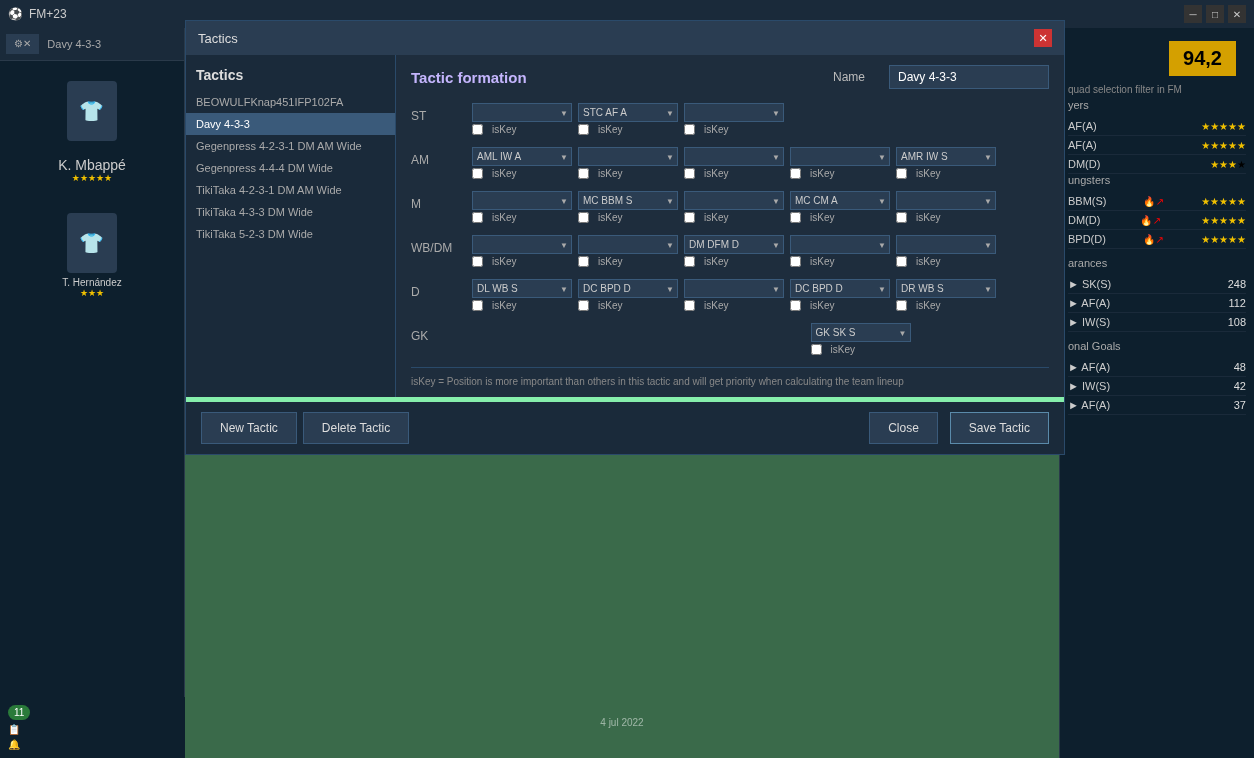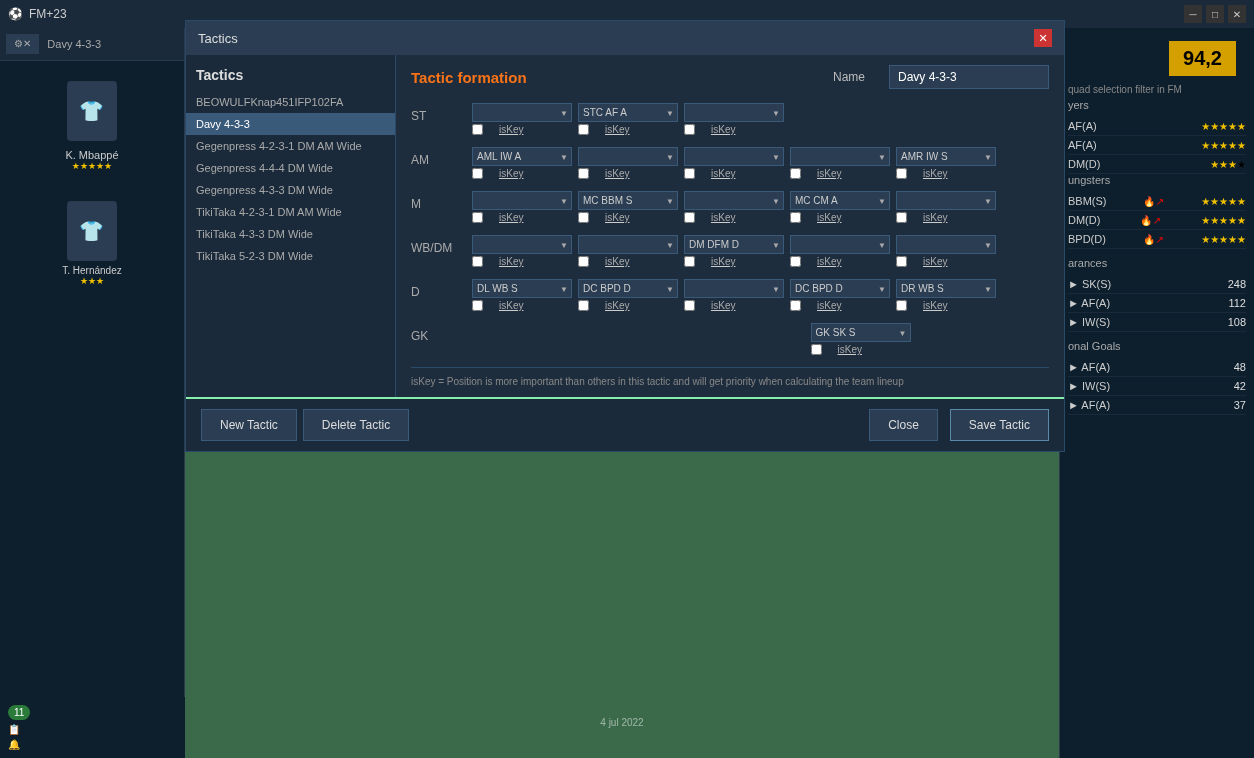--- a/index.html
+++ b/index.html
@@ -104,21 +104,21 @@
       overflow-y: auto;
     }
 
     .formation-header {
       display: flex;
       align-items: center;
       justify-content: space-between;
       margin-bottom: 14px;
     }
     .formation-title {
-      color: #f97316;
+      color: #c4b5fd;
       font-size: 15px;
       font-weight: bold;
     }
     .name-row {
       display: flex;
       align-items: center;
       gap: 24px;
     }
     .name-label {
       color: #bbb;
@@ -180,22 +180,21 @@
       right: 4px;
       top: 50%;
       transform: translateY(-50%);
       font-size: 8px;
       color: #aaa;
       pointer-events: none;
     }
     .iskey-row {
       display: flex;
       align-items: center;
-      gap: 16px;
-      text-decoration: underline;
+      gap: 9px;
     }
     .iskey-check {
       width: 11px; height: 11px;
       cursor: pointer;
     }
     .iskey-label {
       color: #aaa;
       font-size: 10px;
     }
 
@@ -208,21 +207,21 @@
       border-top: 1px solid #2a4a6a;
     }
 
     
     .modal-footer {
       display: flex;
       justify-content: space-between;
       align-items: center;
       padding: 10px 15px;
       background: #1a2a3a;
-      border-top: 2px solid #86efac;
+      border-top: 5px solid #86efac;
     }
     .footer-left { display: flex; gap: 6px; }
     .footer-right { display: flex; gap: 12px; }
 
     .btn {
       padding: 8px 18px;
       border: 1px solid #3a5a7a;
       background: #2a3d52;
       color: #ddd;
       cursor: pointer;
@@ -311,21 +310,21 @@
     <div style="padding:6px; display:flex; gap:4px; background:#1a2a3a; border-bottom:1px solid #2a3a4a;">
       <div style="background:#2a3d52; padding:4px 8px; font-size:10px; color:#aaa;">⚙✕</div>
       <span style="color:#aaa; font-size:11px; padding: 4px;">Davy 4-3-3</span>
     </div>
 
     <div style="padding:10px; display:flex; flex-direction:column; gap:30px; align-items:center; margin-top:10px;">
       <div style="text-align:center;">
         <div style="width:50px; height:60px; background:#2a3d52; border-radius:4px; display:flex;align-items:center;justify-content:center; margin:0 auto;">
           <span style="font-size:20px; color:#f0c000;">👕</span>
         </div>
-        <div style="color:#ccc; font-size:11px; margin-top:8px;">K. Mbappé</div>
+        <div style="color:#ccc; font-size:14px; margin-top:16px;">K. Mbappé</div>
         <div style="color:#f0c000; font-size:9px;">★★★★★</div>
       </div>
       <div style="text-align:center;">
         <div style="width:50px; height:60px; background:#2a3d52; border-radius:4px; display:flex;align-items:center;justify-content:center; margin:0 auto;">
           <span style="font-size:20px; color:#f0c000;">👕</span>
         </div>
         <div style="color:#ccc; font-size:10px; margin-top:4px;">T. Hernández</div>
         <div style="color:#f0c000; font-size:9px;">★★★</div>
       </div>
     </div>
@@ -424,21 +423,20 @@
 
   <div class="modal-body">
 
     <div class="tactics-list-panel">
       <div class="tactics-list-title">Tactics</div>
 
       <div class="tactic-item">BEOWULFKnap451IFP102FA</div>
       <div class="tactic-item active">Davy 4-3-3</div>
       <div class="tactic-item">Gegenpress 4-2-3-1 DM AM Wide</div>
       <div class="tactic-item">Gegenpress 4-4-4 DM Wide</div>
-      <div class="tactic-item">Gegenpress 4-3-3 DM Wide</div>
       <div class="tactic-item">TikiTaka 4-2-3-1 DM AM Wide</div>
       <div class="tactic-item">TikiTaka 4-3-3 DM Wide</div>
       <div class="tactic-item">TikiTaka 5-2-3 DM Wide</div>
     </div>
 
     <div class="formation-panel">
       <div class="formation-header">
         <span class="formation-title">Tactic formation</span>
         <div class="name-row">
           <span class="name-label">Name</span>

